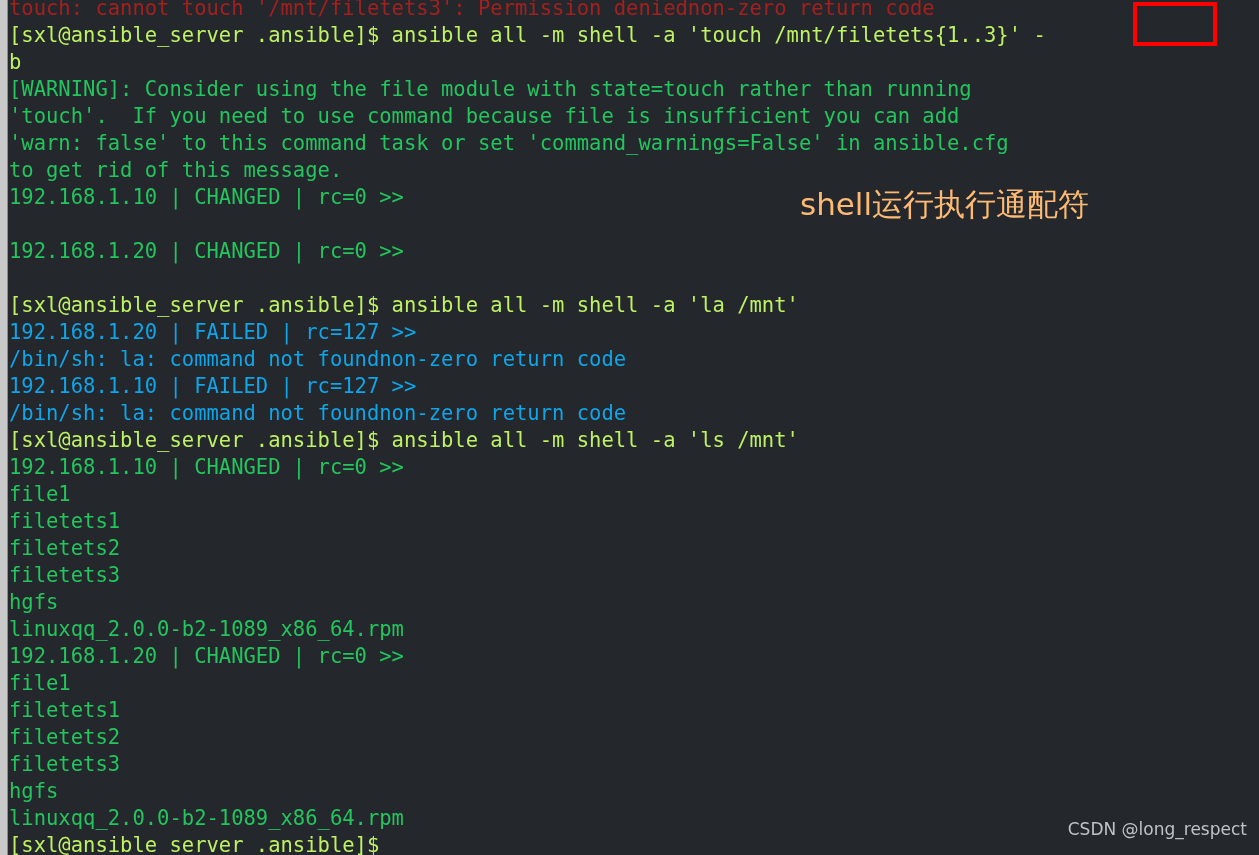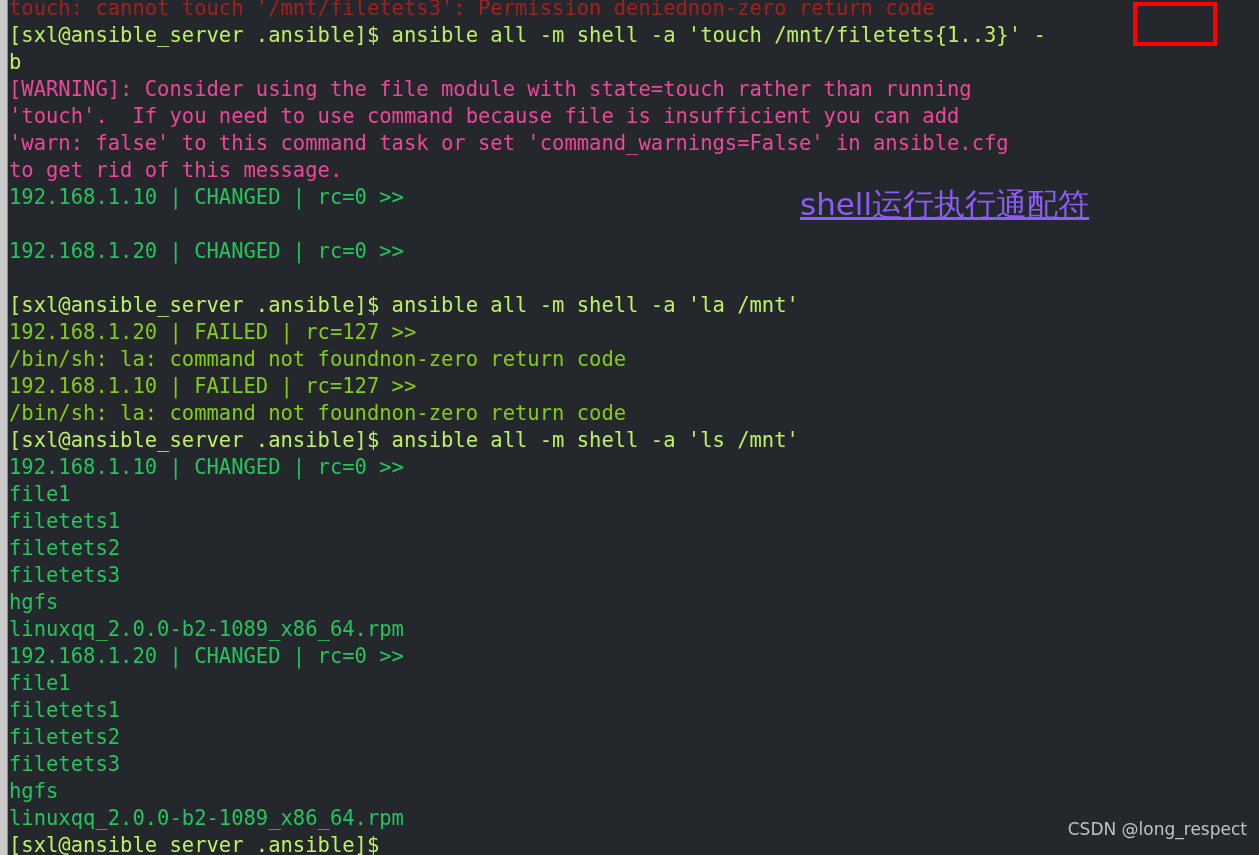--- a/index.html
+++ b/index.html
@@ -44,44 +44,43 @@
     letter-spacing: 0px;
     white-space: pre;
   }
   .line {
     height: 27px;
     white-space: pre;
     overflow: visible;
   }
   .c-white  { color: #bef264; }
   .c-yellow { color: #22c55e; }
-  .c-red    { color: #84cc16; }
-  .c-magenta{ color: #ec4899; }
+  .c-red    { color: #0ea5e9; }
+  .c-magenta{ color: #22c55e; }
   .c-darkred{ color: #a32020; }
 
   #highlight-box {
     position: absolute;
     left: 1133px;
     top: 2px;
     width: 84px;
     height: 44px;
     border: 4px solid #ff0000;
     box-sizing: border-box;
     pointer-events: none;
   }
   #annotation-note {
     position: absolute;
     left: 800px;
     top: 186px;
-    color: #8b5cf6;
+    color: #fdba74;
     font-family: "DejaVu Sans", "Liberation Sans", sans-serif;
     font-size: 31px;
     line-height: 36px;
     white-space: pre;
-    text-decoration: underline;
   }
   #watermark {
     position: absolute;
     right: 12px;
     bottom: 16px;
     color: #bfc3c8;
     font-family: "DejaVu Sans", "Liberation Sans", sans-serif;
     font-size: 17px;
     white-space: pre;
   }

